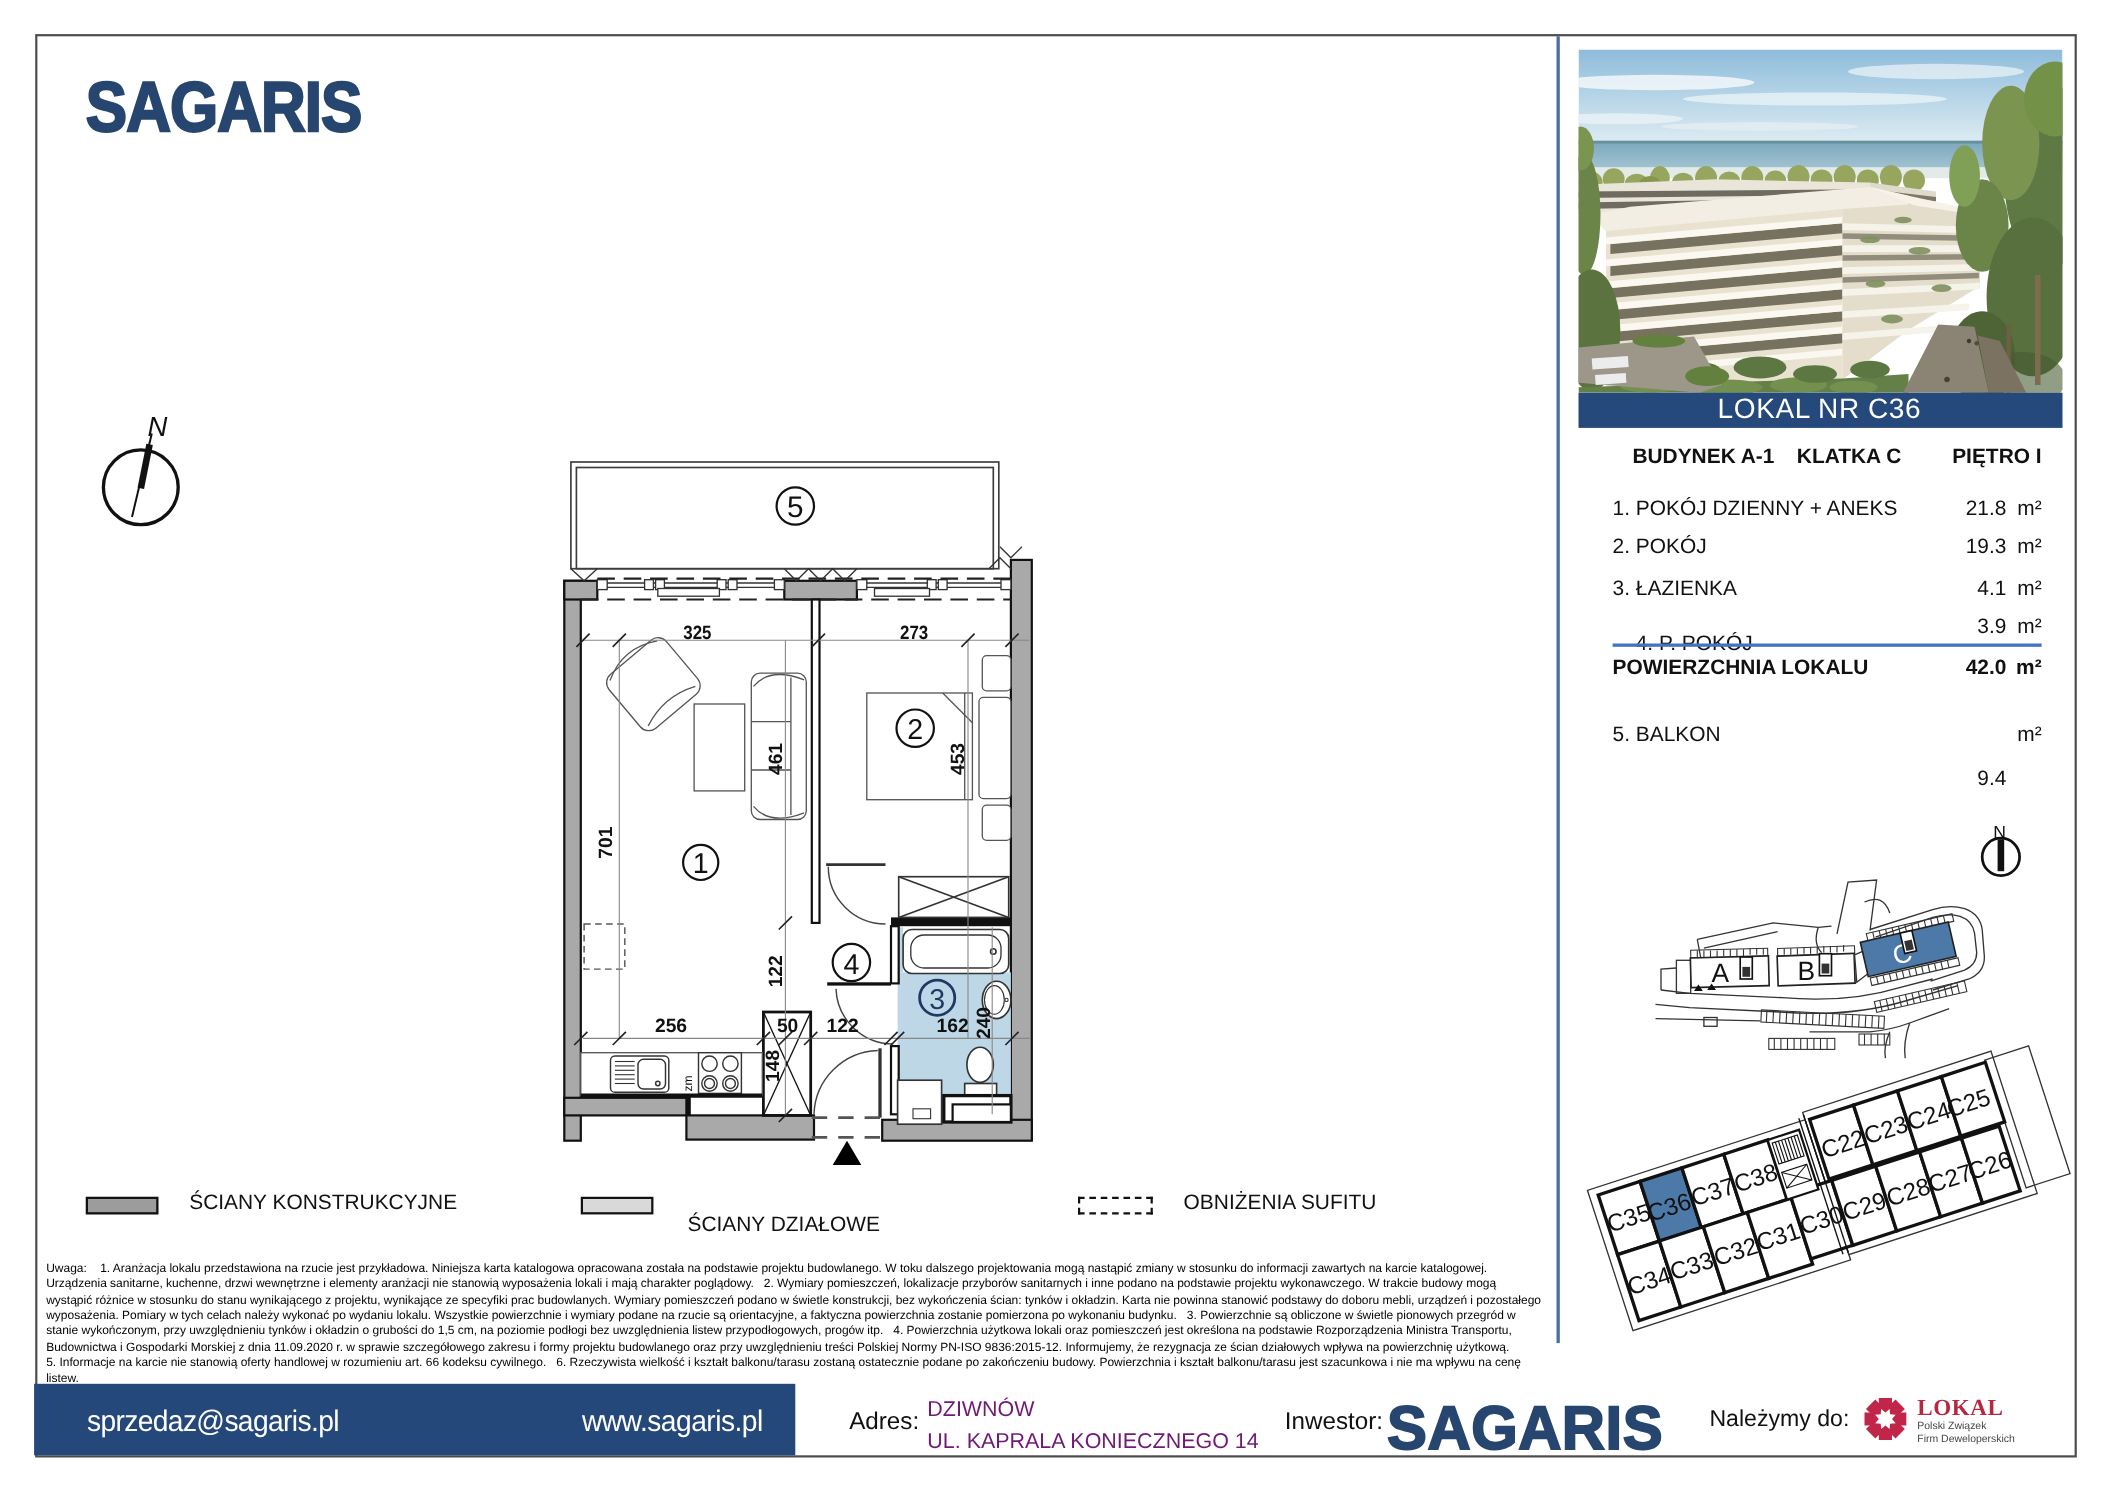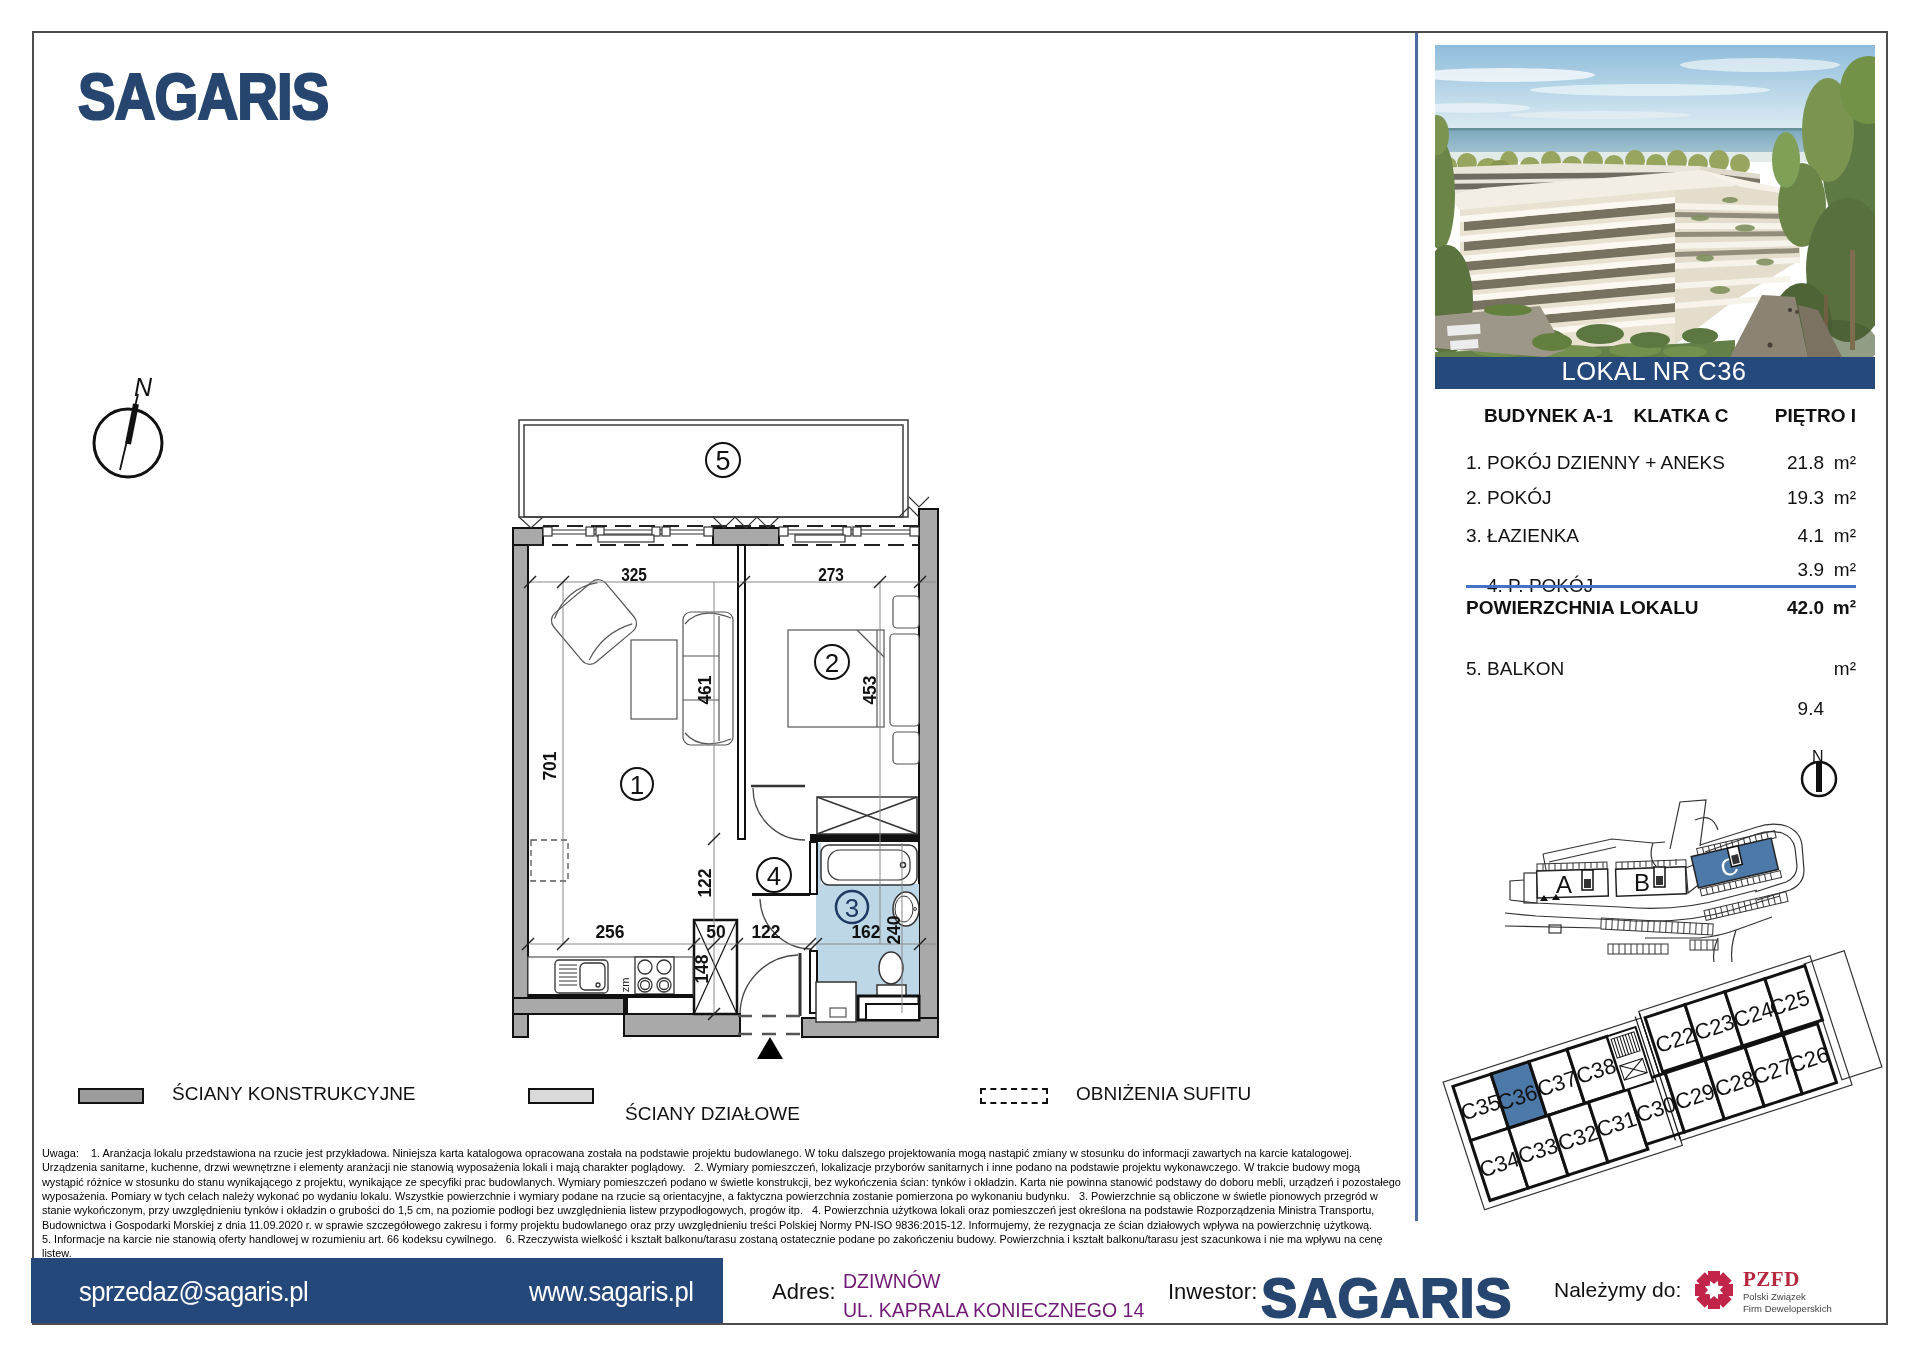--- a/index.html
+++ b/index.html
@@ -711,15 +711,15 @@
 <div class="abs" style="left:772px;top:1279px;font-size:22px;color:#111;">Adres:</div>
 
 <div class="abs" style="left:843px;top:1267px;font-size:19.5px;color:#701a75;line-height:29px;">DZIWNÓW<br>UL. KAPRALA KONIECZNEGO 14</div>
 
 <div class="abs" style="left:1168px;top:1279px;font-size:22px;color:#111;">Inwestor:</div>
 
 <div class="abs" style="left:1261px;top:1265px;font-size:56px;font-weight:700;color:#27466f;letter-spacing:0.5px;-webkit-text-stroke:1.8px #27466f;transform:scale(0.97,1);transform-origin:left top;">SAGARIS</div>
 
 <div class="abs" style="left:1554px;top:1278px;font-size:21px;color:#111;">Należymy do:</div>
 
-<div class="abs" style="left:1743px;top:1267px;font-size:21px;font-weight:700;color:#b5283e;font-family:'Liberation Serif',serif;letter-spacing:0.5px;">PZFD</div>
+<div class="abs" style="left:1743px;top:1267px;font-size:21px;font-weight:700;color:#b5283e;font-family:'Liberation Serif',serif;letter-spacing:0.5px;">LOKAL</div>
 <div class="abs" style="left:1743px;top:1291px;font-size:9.5px;color:#444;line-height:11.5px;">Polski Związek<br>Firm Deweloperskich</div>
 </div>
 
 </body></html>

